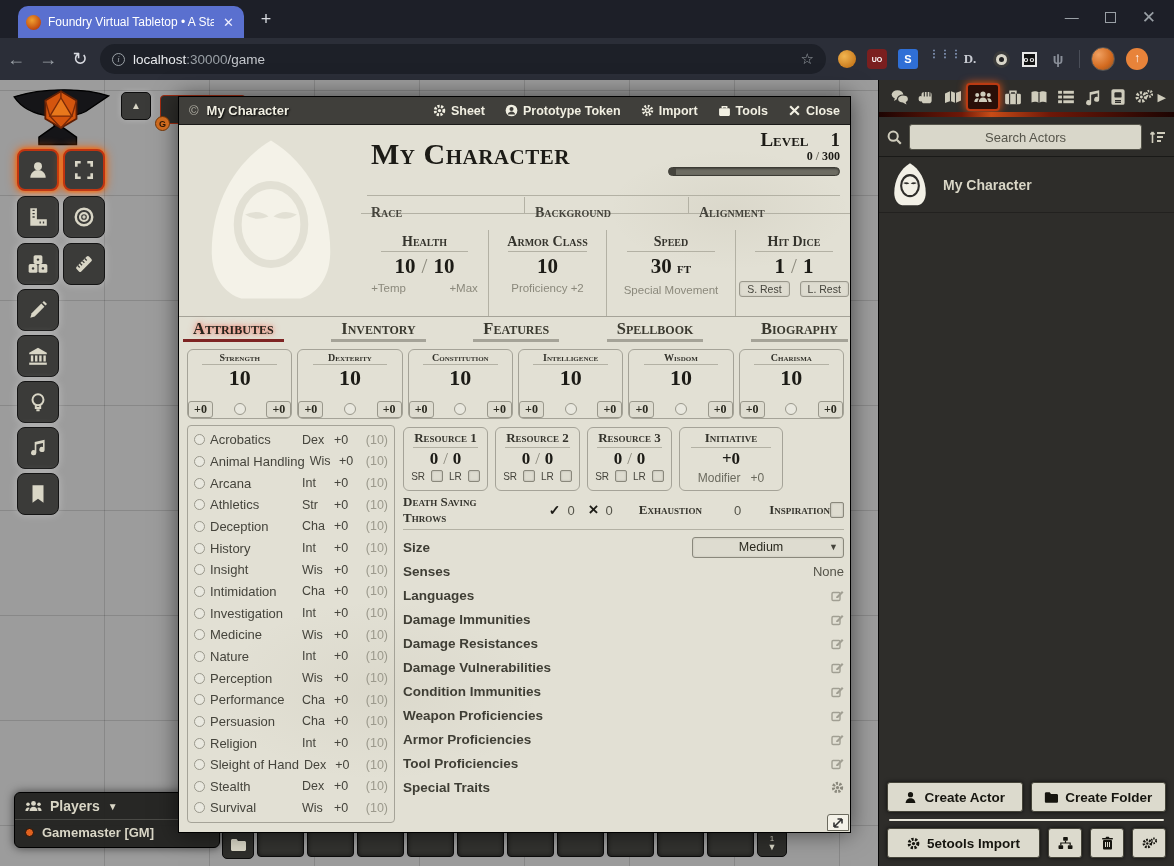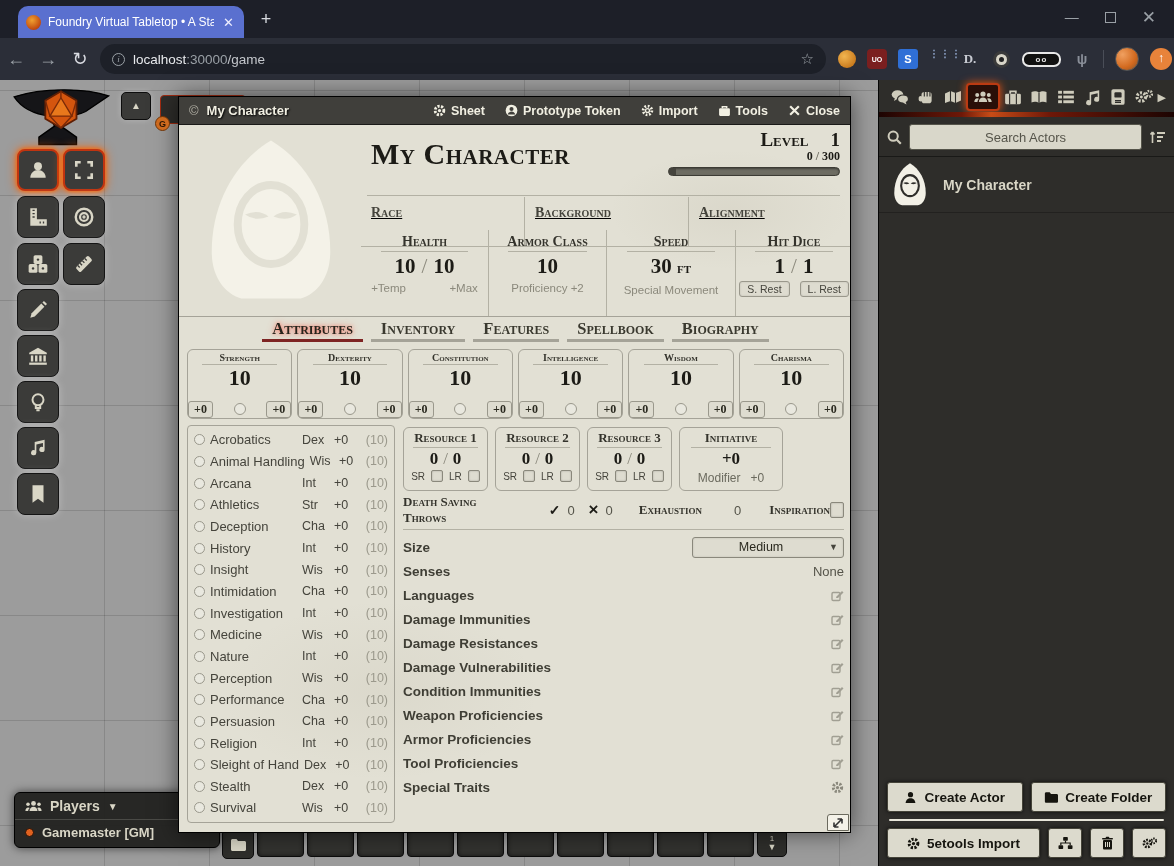--- a/index.html
+++ b/index.html
@@ -31,21 +31,21 @@
   #star-icon { color:#9aa0a6; font-size:15px; }
   #extensions { display:flex; align-items:center; gap:11px; margin-left:12px; }
   .ext { width:20px; height:20px; display:flex; align-items:center; justify-content:center; font-size:9px; font-weight:bold; color:#fff; }
   #ext-cookie { width:18px; height:18px; border-radius:50%; background:radial-gradient(circle at 35% 35%, #f2b550, #c97a1d 75%, #9c5a10); }
   #ext-ublock { background:#7a1f1f; border-radius:4px; font-size:7px; }
   #ext-stylus { background:#2f6fd6; border-radius:3px; font-size:11px; }
   #ext-grid { color:#8fa3c8; letter-spacing:1px; font-size:10px; line-height:4px; display:block; text-align:center; padding-top:3px;}
   #ext-d { color:#c8cbd2; font-family:"Liberation Serif",serif; font-size:13px; }
   #ext-eye { width:17px; height:17px; border-radius:50%; background:#d8d5c8; border:3px solid #3a3a3a; }
   #ext-eye i { display:block; width:5px; height:5px; border-radius:50%; background:#222; margin:3px auto; }
-  #ext-box { width:39px; height:15px; border:2px solid #e8e8e8; border-radius:7px; color:#e8e8e8; font-size:8px; line-height:11px; letter-spacing:1px; text-align:center; background:#111; }
+  #ext-box { width:15px; height:15px; border:2px solid #e8e8e8; border-radius:0; color:#e8e8e8; font-size:8px; line-height:11px; letter-spacing:1px; text-align:center; background:#111; }
   #ext-fork { color:#8a8f99; font-size:14px; }
   #ext-divider { width:1px; height:18px; background:#4a4e58; }
   #avatar-chip { width:24px; height:24px; border-radius:50%; background:radial-gradient(circle at 30% 30%, #f0a060, #d2691e 60%, #7a5230); border:1px solid #555; }
   #update-chip { width:22px; height:22px; border-radius:50%; background:#e8833a; color:#fff; font-size:12px; text-align:center; line-height:21px; }
 
   
   #canvas { position:absolute; left:0; top:80px; width:1174px; height:786px; background:#9c9c9c;
     background-image:linear-gradient(rgba(0,0,0,.13) 1px, transparent 1px),linear-gradient(90deg, rgba(0,0,0,.13) 1px, transparent 1px);
     background-size:105px 105px; background-position:-1px 10px; }
 
@@ -86,39 +86,39 @@
   #portrait { position:absolute; left:2px; top:4px; width:180px; height:186px; display:flex; align-items:center; justify-content:center; }
   #char-name { position:absolute; left:192px; top:12px; font-size:30px; font-weight:bold; color:#1c1b16; letter-spacing:.5px; }
   #level-block { position:absolute; right:10px; top:4px; width:200px; text-align:right; color:#1c1b16; }
   #level-row { font-size:19px; font-weight:bold; }
   #level-row .lv-num { margin-left:22px; }
   #xp-row { font-size:12px; font-weight:bold; margin-top:-2px; }
   #xp-row .dim { color:#6b6a5e; }
   #xp-bar { margin-top:3px; margin-left:auto; width:172px; height:9px; border-radius:5px; background:#6d6c62; border:1px solid #3c3b34; box-shadow:inset 0 1px 2px rgba(0,0,0,.4); }
   #xp-fill { width:7px; height:100%; background:#44433c; border-radius:5px 0 0 5px; }
   #name-hr { position:absolute; left:188px; top:70px; width:473px; height:1px; background:#b3b1a4; }
-  #detail-fields { position:absolute; left:182px; top:72px; width:491px; height:50px; display:flex; border-bottom:1px solid #b3b1a4;text-decoration:underline; }
+  #detail-fields { position:absolute; left:182px; top:72px; width:491px; height:17px; display:flex; border-bottom:1px solid #b3b1a4; }
   .detail-cell { flex:1; border-right:1px solid #b3b1a4; padding-left:10px; font-size:14px; font-weight:bold; color:#45443c; line-height:32px; }
   .detail-cell:last-child { border-right:none; }
 
   #stats-row { position:absolute; left:182px; top:105px; width:491px; height:86px; display:flex; }
   .stat-cell { border-left:1px solid #b3b1a4; display:flex; flex-direction:column; align-items:center; padding-top:4px; }
   .stat-cell:first-child { border-left:none; }
   .stat-label { font-size:14px; font-weight:bold; color:#34332c; }
   .stat-line { width:68%; height:1px; background:#b3b1a4; margin:1px 0 2px; }
   .stat-value { font-size:21px; font-weight:bold; color:#1c1b16; line-height:24px; }
   .stat-value .slash { color:#8b897c; font-weight:normal; padding:0 6px; }
   .stat-sub { font-size:11.5px; color:#8b897c; margin-top:4px; }
   #health-sub { width:84%; display:flex; justify-content:space-between; }
   .unit { font-size:15px;font-family:Liberation Serif, serif; }
   #hd-buttons { display:flex; gap:10px; margin-top:3px; }
   .rest-btn { font-size:10.5px; color:#45443c; background:#dedcd0; border:1px solid #9a988c; border-radius:3px; padding:1px 7px; box-shadow:inset 0 0 2px rgba(0,0,0,.15); }
   #header-rule { position:absolute; left:0; top:191px; width:673px; height:1px; background:#a5a398; }
 
-  #sheet-tabs { position:absolute; left:0; top:194px; width:673px; height:26px; display:flex; justify-content:center; align-items:flex-start; }
+  #sheet-tabs { position:absolute; left:0; top:194px; width:673px; height:26px; display:flex; justify-content:space-between; align-items:flex-start; }
   .sheet-tab { font-family:"Liberation Serif",serif; font-variant:small-caps; font-size:16.5px; font-weight:bold; color:#3a392f; position:relative; padding:0 14px 3px; }
   .sheet-tab::after { content:""; position:absolute; left:4px; right:4px; bottom:0; height:3px; background:#a5a398; }
   .sheet-tab.active { color:#26241c; text-shadow:0 0 7px rgba(255,90,70,.75), 0 0 3px rgba(255,90,70,.5); }
   .sheet-tab.active::after { background:#7e2423; }
 
   #abilities { position:absolute; left:8px; top:224px; width:657px; height:70px; display:flex; gap:5px; }
   .ability { flex:1; border:1px solid #a5a398; border-radius:6px; display:flex; flex-direction:column; align-items:center; padding-top:2px; position:relative; }
   .ab-label { font-family:"Liberation Serif",serif; font-variant:small-caps; font-size:10px; font-weight:bold; color:#34332c; }
   .ab-line { width:72%; height:1px; background:#b3b1a4; margin:1px 0; }
   .ab-value { font-family:"Liberation Serif",serif; font-size:22px; font-weight:bold; color:#1c1b16; line-height:24px; }

